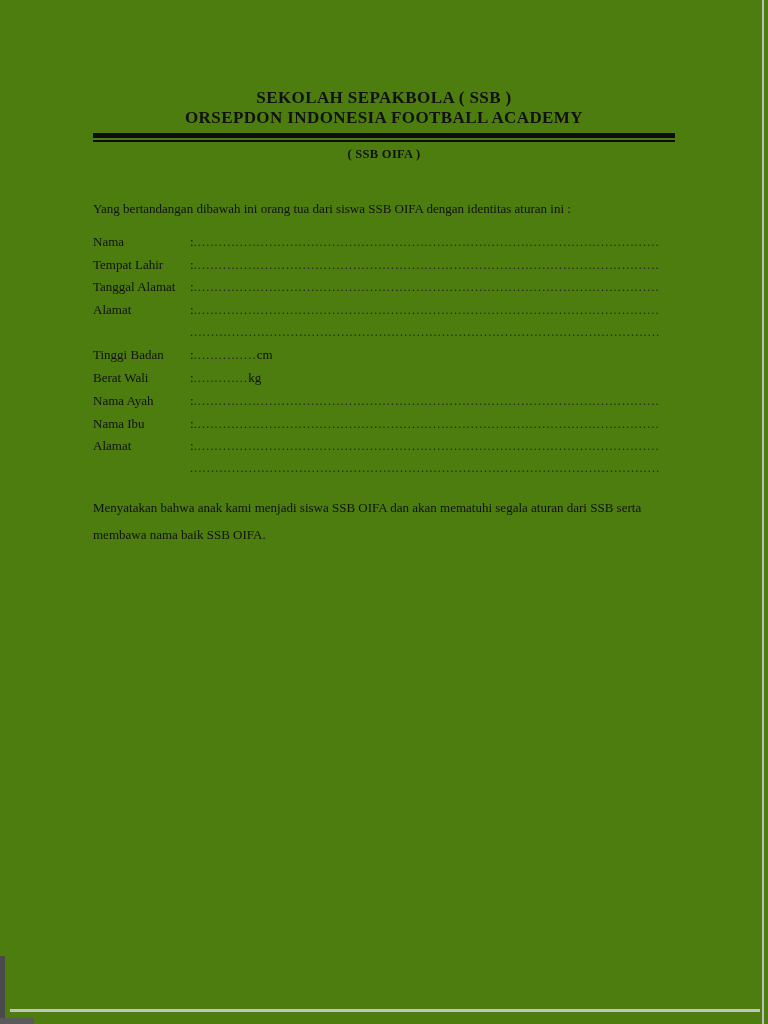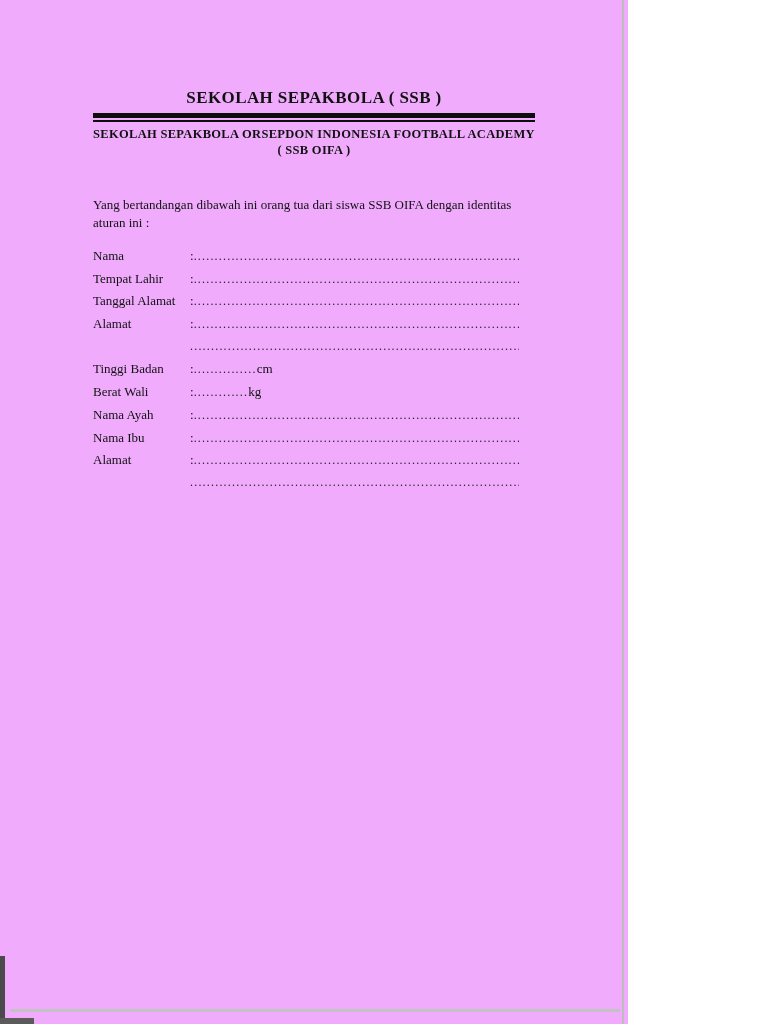--- a/index.html
+++ b/index.html
@@ -1,23 +1,23 @@
 <!DOCTYPE html>
 <html><head>
 <meta charset="utf-8">
 <style>
   * { margin: 0; padding: 0; box-sizing: border-box; }
   html, body { width: 768px; height: 1024px; background: #ffffff; overflow: hidden; }
   body { font-family: "Liberation Serif", serif; color: #111; }
 
   .page {
     position: relative;
-    width: 628px;
+    width: 768px;
     height: 1024px;
-    background: #f0abfc;
+    background: #4d7c0f;
   }
 
   
   .doc-header { padding-top: 88px; text-align: center; }
   .title {
     font-weight: bold;
     font-size: 17px;
     line-height: 20px;
     letter-spacing: 0.4px;
   }
@@ -103,22 +103,22 @@
     background: #5a5a5a;
   }
 </style>
 </head>
 <body>
 
 <div class="page">
 
   <header class="doc-header">
     <div class="title">SEKOLAH SEPAKBOLA ( SSB )</div>
+    <div class="title">ORSEPDON INDONESIA FOOTBALL ACADEMY</div>
     <div class="rule"></div>
-    <div class="subtitle">SEKOLAH SEPAKBOLA ORSEPDON INDONESIA FOOTBALL ACADEMY</div>
     <div class="subtitle">( SSB OIFA )</div>
   </header>
 
   <main>
     <p class="intro">Yang bertandangan dibawah ini orang tua dari  siswa SSB OIFA dengan identitas aturan ini :</p>
 
     <div class="form">
 
       <div class="field-row">
         <span class="field-label">Nama</span>
@@ -181,20 +181,21 @@
         <span class="dots fill">............................................................................................................................................................................................................................................................................................................</span>
       </div>
 
       <div class="field-row">
         <span class="spacer"></span>
         <span class="dots fill">............................................................................................................................................................................................................................................................................................................</span>
       </div>
 
     </div>
 
+    <p class="statement">Menyatakan bahwa anak kami menjadi siswa SSB OIFA dan akan mematuhi segala aturan dari SSB serta membawa nama baik SSB OIFA.</p>
 
   </main>
 
   <div class="edge-right"></div>
   <div class="edge-bottom"></div>
   <div class="corner-mark-v"></div>
   <div class="corner-mark-h"></div>
 
 </div>
 

